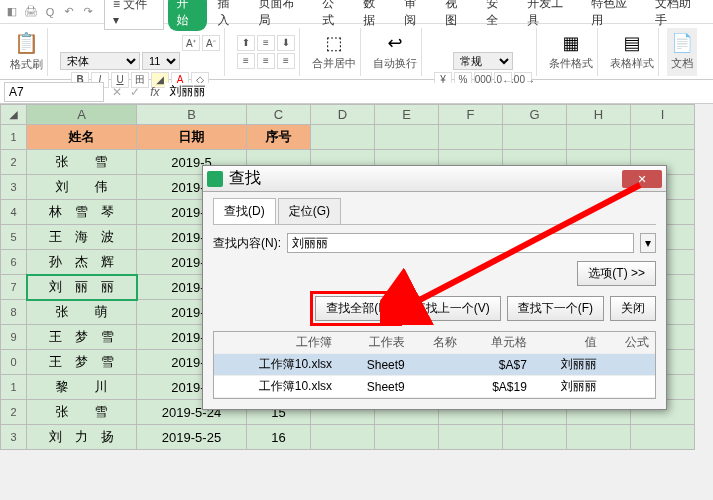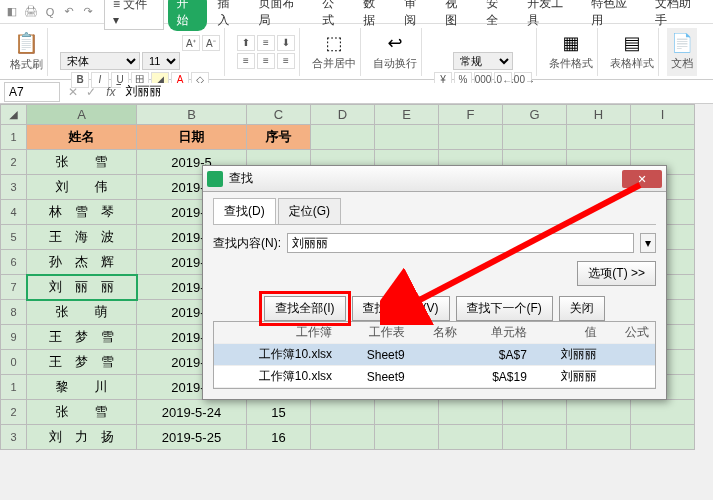--- a/index.html
+++ b/index.html
@@ -19,53 +19,53 @@
 .ribbon .group { display: flex; flex-direction: column; align-items: center; gap: 2px; padding: 0 4px; border-right: 1px solid #e0e0e0; height: 48px; justify-content: center; }
 .ribbon .group:last-child { border-right: none; }
 .ribbon .label { font-size: 11px; color: #555; white-space: nowrap; }
 .ribbon select, .ribbon input { font-size: 11px; padding: 1px 2px; border: 1px solid #ccc; margin-top: 36px; }
 .font-controls { display: flex; flex-direction: column; gap: 2px; }
 .font-row { display: flex; gap: 2px; align-items: center; }
 .mini-btn { width: 18px; height: 16px; border: 1px solid #ddd; background: #fff; font-size: 10px; display: inline-flex; align-items: center; justify-content: center; color: #555; }
 
 
 .formula-bar { background: #fff; height: 24px; display: flex; align-items: center; border-bottom: 1px solid #ccc; }
-.name-box { width: 56px; border: 1px solid #ccc; padding: 2px 4px; margin: 0 4px; font-size: 12px; }
+.name-box { width: 100px; border: 1px solid #ccc; padding: 2px 4px; margin: 0 4px; font-size: 12px; }
 .fx-label { padding: 0 6px; color: #666; font-style: italic; }
 .formula-input { flex: 1; padding: 2px 4px; font-size: 12px; border: none; }
 
 
 .grid-wrap { position: relative; overflow: hidden; }
 table.grid { border-collapse: collapse; background: #fff; }
 table.grid th, table.grid td { border: 1px solid #bbb; text-align: center; font-size: 13px; padding: 0; }
 table.grid th { background: #e8e8e8; color: #555; font-weight: normal; }
 table.grid .col-header { height: 20px; background: #d8ead8; }
 table.grid .row-header { width: 26px; background: #d8ead8; font-size: 11px; }
 table.grid td { height: 25px; }
 .hl-col .col-header.hA { background: #b8d8b8; }
 .data-header { background: #f4b183 !important; font-weight: bold; }
 .hl-cells { background: #d4ead4; }
 .sel-row td:first-of-type { outline: 2px solid #22a860; outline-offset: -1px; }
 
 
 .dialog { position: absolute; left: 202px; top: 165px; width: 465px; background: #f4f4f4; border: 1px solid #888; box-shadow: 2px 2px 8px rgba(0,0,0,0.4); }
 .dialog .titlebar { background: linear-gradient(#fdfdfd,#e8e8e8); height: 26px; display: flex; align-items: center; padding: 0 4px; border-bottom: 1px solid #aaa; }
 .dialog .titlebar .ico { width: 16px; height: 16px; background: #22a860; margin-right: 6px; border-radius: 2px; }
-.dialog .titlebar .ttl { flex: 1; font-size: 12px; }
+.dialog .titlebar .ttl { flex: 1; font-size: 16px; }
 .dialog .titlebar .close { width: 40px; height: 18px; background: #c75050; color: #fff; text-align: center; font-size: 11px; line-height: 18px; border-radius: 2px; cursor: pointer; }
 .dialog .body { padding: 6px 10px 10px; }
 .dialog .dtabs { display: flex; border-bottom: 1px solid #bbb; margin-bottom: 8px; }
 .dialog .dtab { padding: 4px 10px; font-size: 12px; border: 1px solid #bbb; border-bottom: none; margin-right: 2px; background: #eee; cursor: pointer; }
 .dialog .dtab.active { background: #fff; }
 .search-row { display: flex; align-items: center; gap: 6px; margin-bottom: 8px; }
 .search-row label { font-size: 12px; white-space: nowrap; }
 .search-row input { flex: 1; border: 1px solid #aaa; padding: 2px 4px; font-size: 12px; }
 .opts-row { text-align: right; margin: 8px 0 10px; }
 .btn { border: 1px solid #999; background: linear-gradient(#fff,#e8e8e8); padding: 3px 10px; font-size: 12px; cursor: pointer; }
-.btn-row { display: flex; justify-content: center; gap: 6px; margin-bottom: 0; }
+.btn-row { display: flex; justify-content: flex-end; gap: 6px; margin-bottom: 10px; }
 .btn.highlight { outline: 3px solid red; outline-offset: 2px; }
 .results { border: 1px solid #aaa; background: #fff; }
 .results table { width: 100%; border-collapse: collapse; font-size: 12px; }
 .results th, .results td { text-align: right; padding: 2px 6px; border-bottom: 1px solid #eee; }
 .results th { background: #f4f4f4; font-weight: normal; color: #555; }
 .results tr.sel { background: #cde; }
 .status { font-size: 11px; color: #666; padding: 4px 2px 0; }
 
 
 .arrow { position: absolute; left: 380px; top: 175px; width: 280px; height: 150px; pointer-events: none; }

